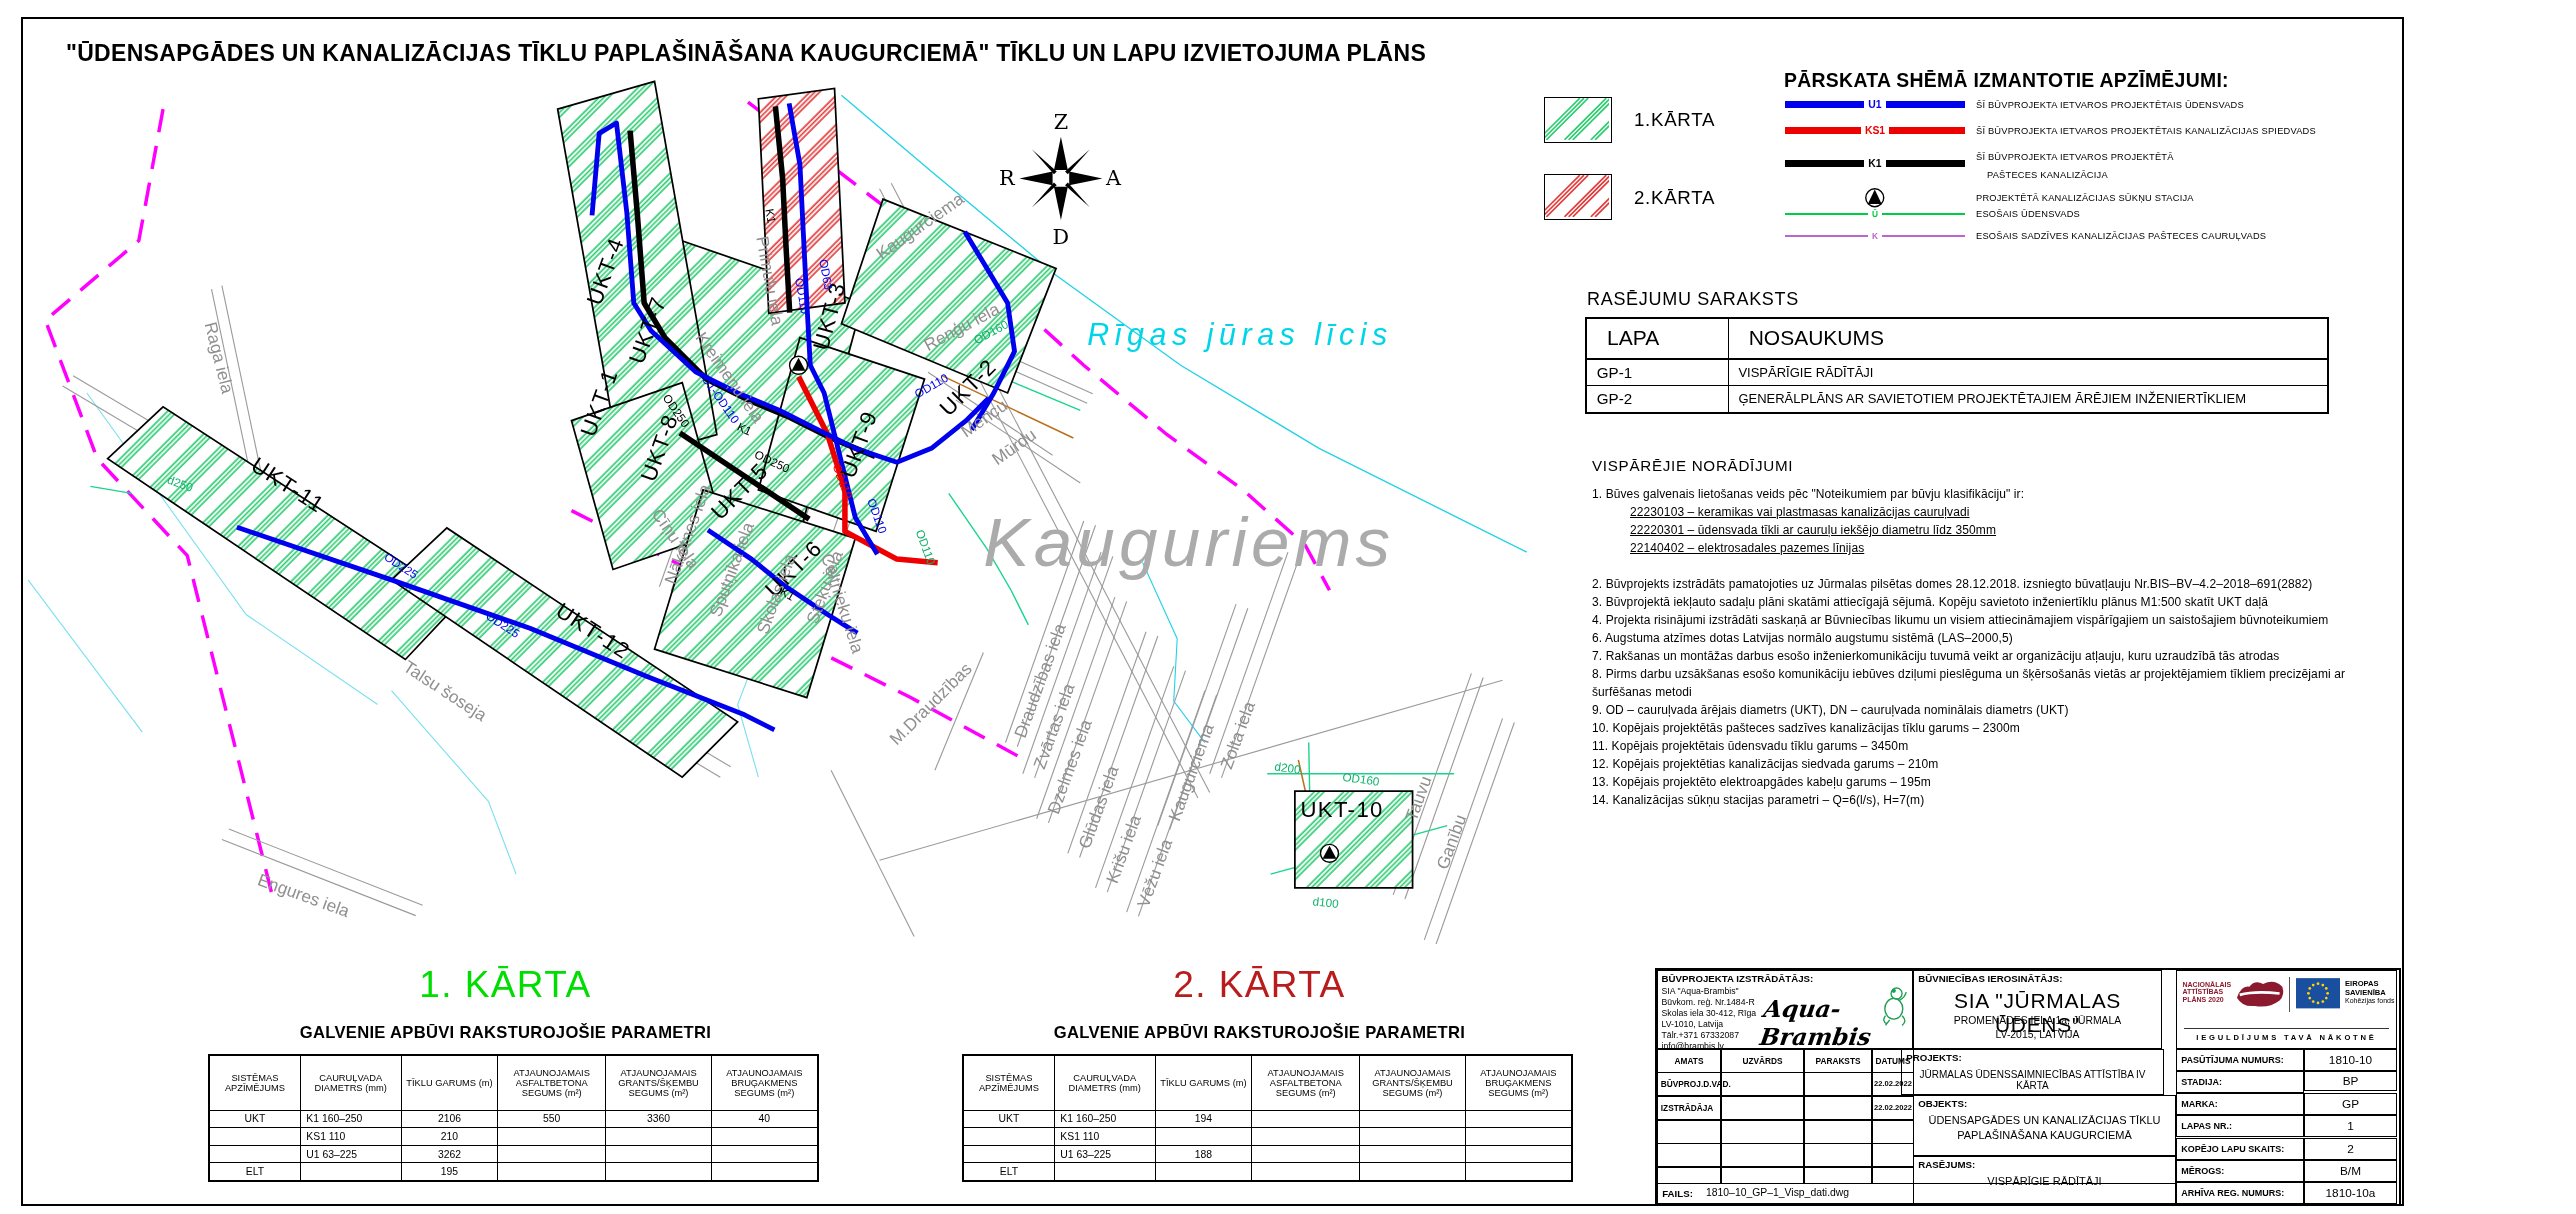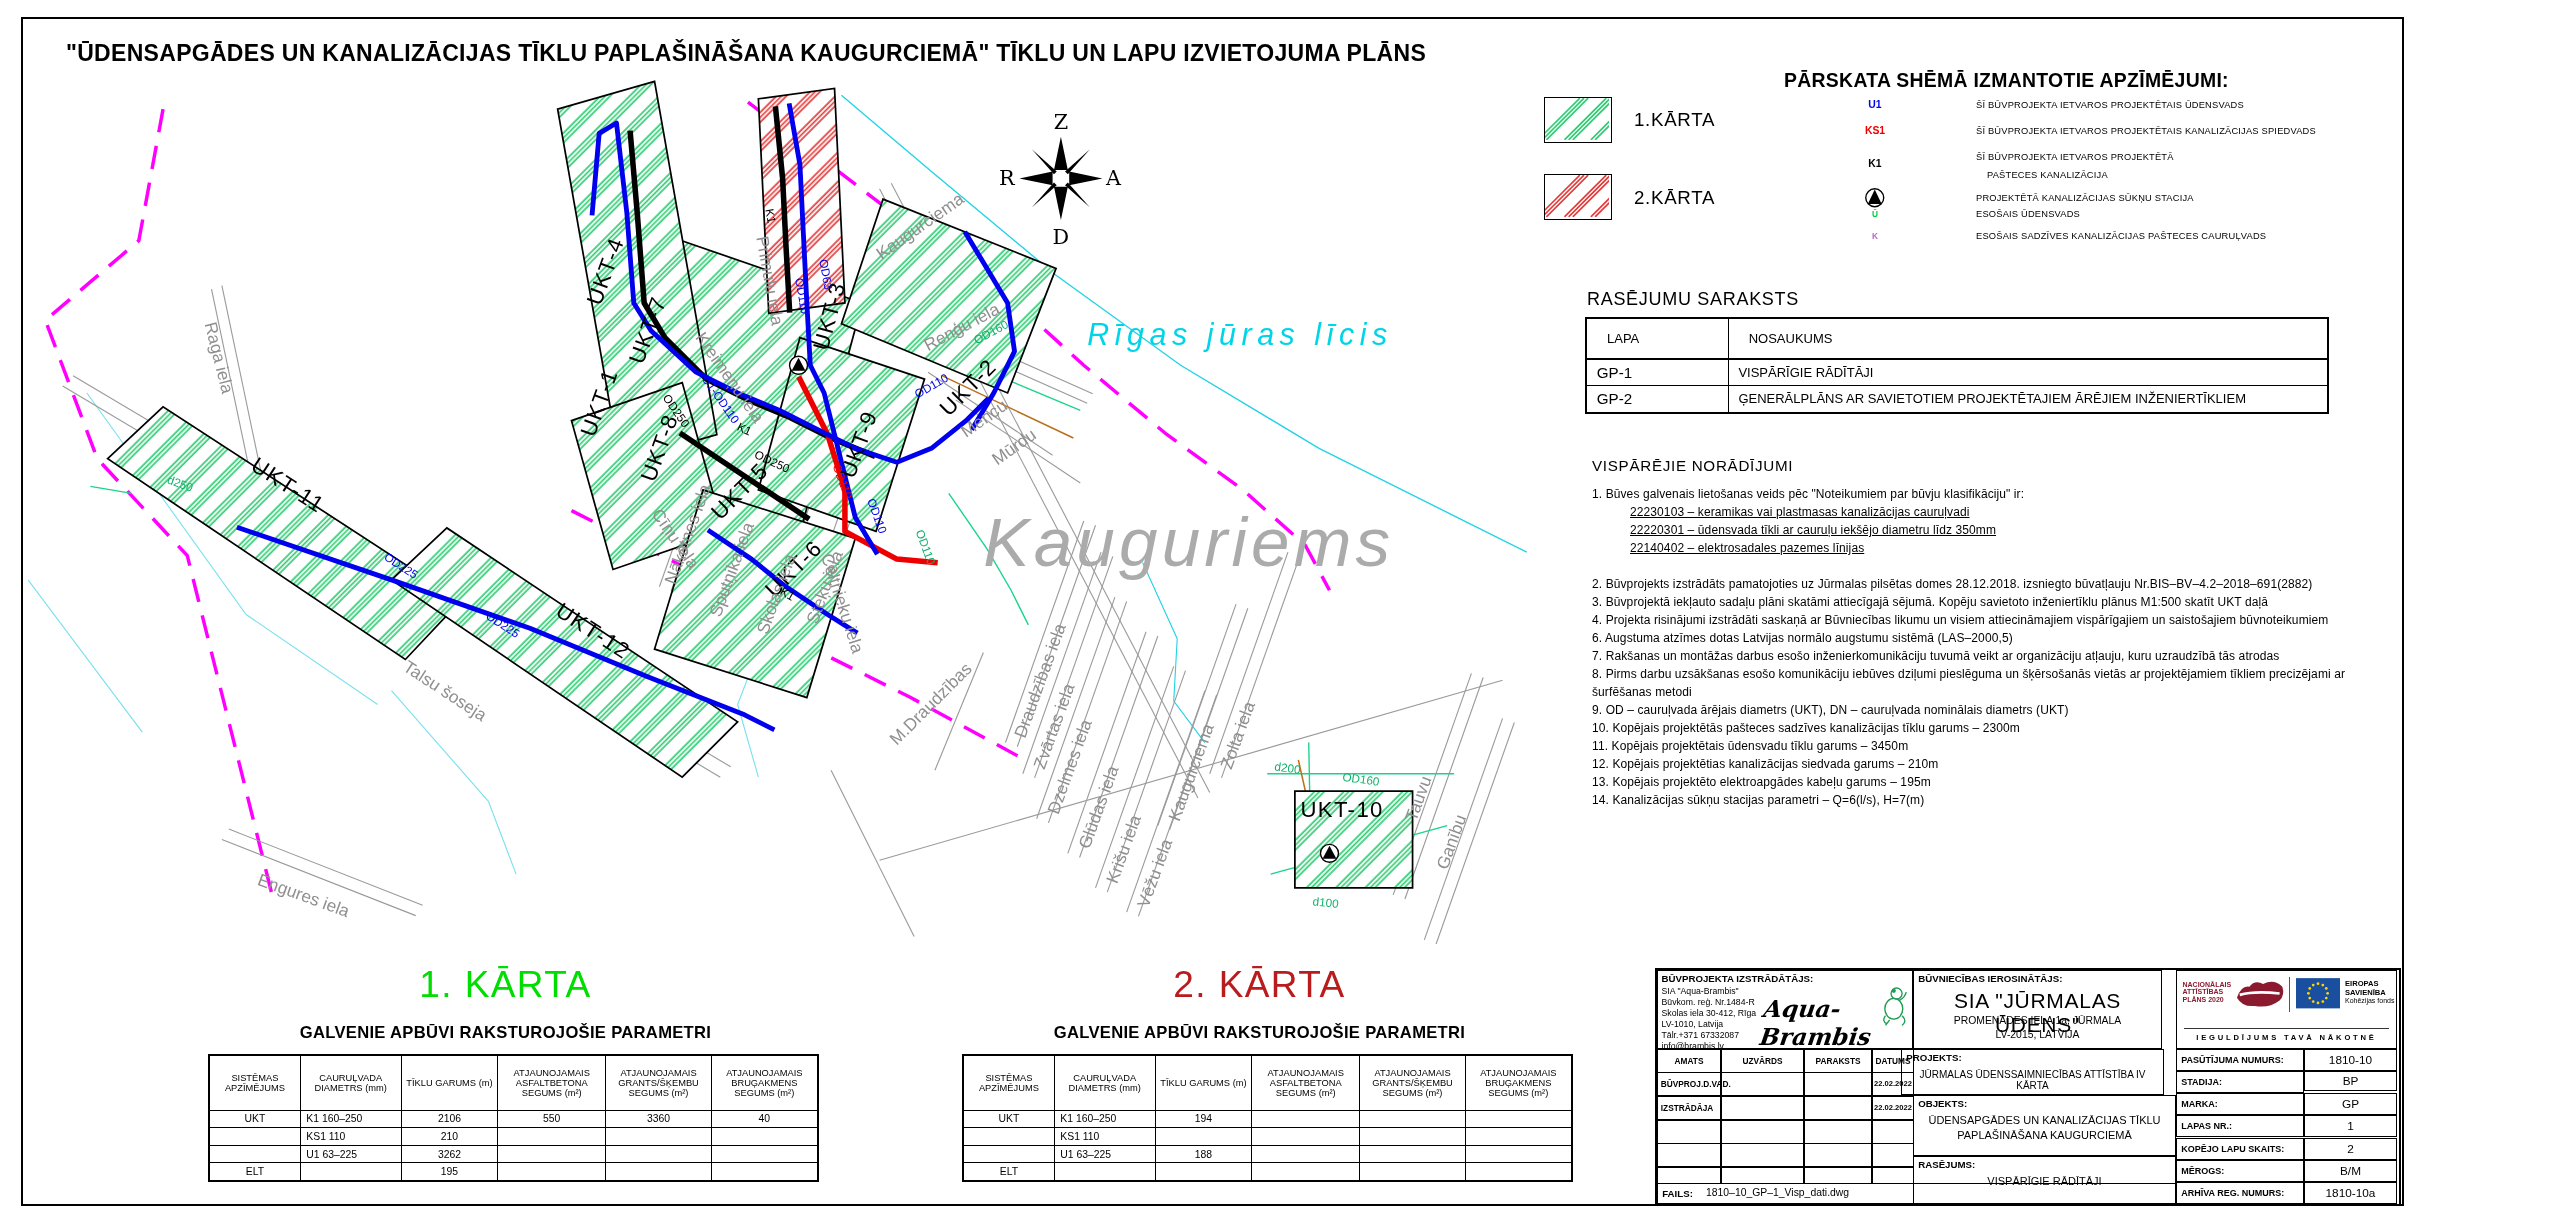--- a/index.html
+++ b/index.html
@@ -5,30 +5,30 @@
   html,body{margin:0;padding:0;background:#ffffff;}
   body{width:2576px;height:1215px;position:relative;font-family:"Liberation Sans",sans-serif;color:#000;}
   .abs{position:absolute;}
   .frame{left:21px;top:17.3px;width:2379px;height:1185px;border:2.8px solid #000;}
   .sheet-title{left:66px;top:40px;width:1488px;font-size:23px;font-weight:bold;letter-spacing:0.3px;white-space:nowrap;}
   
   .swatch{width:66px;height:44px;border:1.4px solid #000;}
   .phase-swatch-label{font-size:18.7px;letter-spacing:0.7px;}
   .legend-heading{font-size:19.4px;font-weight:bold;letter-spacing:0.3px;}
   .legend-item{position:absolute;display:flex;align-items:center;}
-  .lg-sym{width:180px;display:flex;align-items:center;justify-content:center;flex-direction:column;}
+  .lg-sym{width:180px;display:flex;align-items:center;justify-content:center;}
   .lg-seg{height:6.2px;flex:1;}
   .lg-seg.thin{height:1.4px;}
   .lg-tag{font-size:10.4px;font-weight:bold;padding:0 4.2px;white-space:nowrap;}
   .lg-label{font-size:9.3px;letter-spacing:0.2px;margin-left:11px;white-space:nowrap;}
   
   .dl-heading{font-size:18px;letter-spacing:0.7px;}
   table.dl{border-collapse:collapse;width:744px;}
   table.dl th,table.dl td{border:1.4px solid #000;font-weight:normal;text-align:left;padding:4.2px 9.7px;font-size:15.2px;}
-  table.dl tr.hdr td{height:30.5px;font-size:13px;padding-left:20px;}
+  table.dl tr.hdr td{height:30.5px;font-size:21px;padding-left:20px;}
   
   .notes-heading{font-size:15.2px;letter-spacing:0.7px;}
   .note-line{font-size:12px;line-height:18px;letter-spacing:0.1px;}
   .note-line.ind{padding-left:38px;text-decoration:underline;}
   
   .phase-head{font-size:37px;letter-spacing:1.4px;font-weight:normal;text-align:center;width:595px;}
   .phase-sub{font-size:16.6px;font-weight:bold;text-align:center;width:595px;letter-spacing:0.3px;}
   table.params{border-collapse:collapse;table-layout:fixed;width:597px;background:#fff;}
   table.params th{border:1.4px solid #000;font-weight:normal;font-size:9.3px;text-align:center;vertical-align:middle;padding:2.8px 1.4px;height:48px;}
   table.params td{border:1px solid #000;font-size:10.4px;text-align:center;height:16.6px;padding:0 2.8px;}

